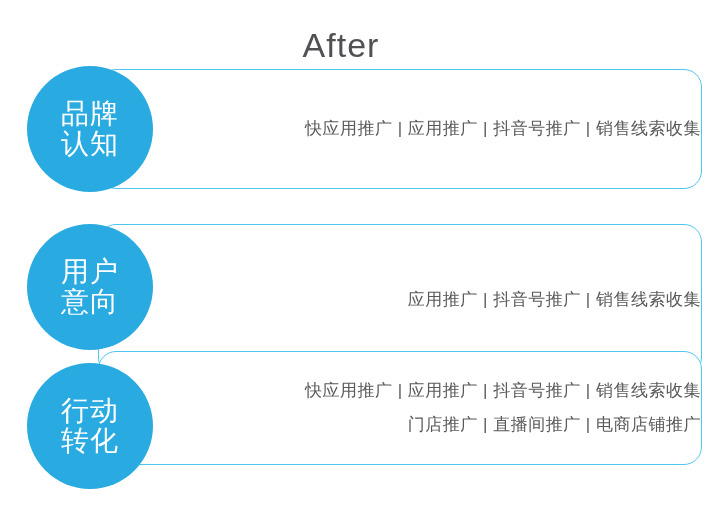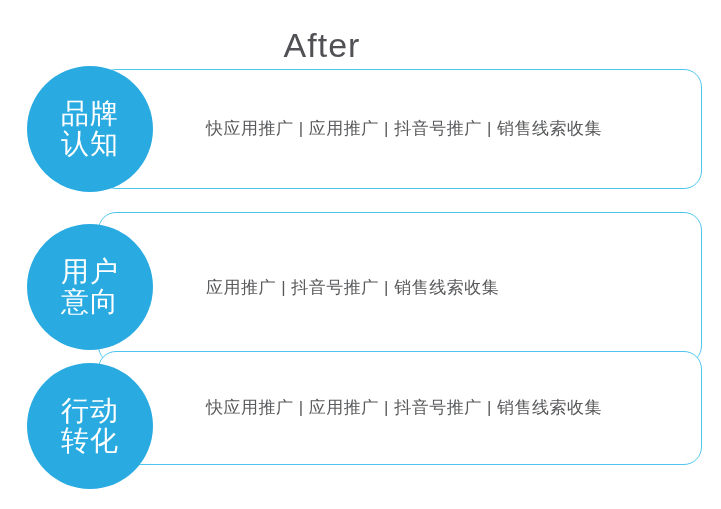--- a/index.html
+++ b/index.html
@@ -18,20 +18,21 @@
     position: absolute;
     top: 26px;
     left: 0;
     width: 644px;
     margin: 0;
     text-align: center;
     font-size: 34px;
     font-weight: 400;
     letter-spacing: 1px;
     color: var(--title-text, #515155);
+    padding-left: 19px;
   }
   .channels-box {
     position: absolute;
     left: 98px;
     width: 604px;
     box-sizing: border-box;
     background: var(--box-bg, #ffffff);
     border: 1.5px solid var(--box-border, #4ec6ee);
     border-radius: 18px;
     display: flex;
@@ -40,41 +41,42 @@
     padding-left: 107px;
     z-index: 1;
   }
   .channels-box .channel-line {
     margin: 0;
     font-size: 17px;
     line-height: 34px;
     letter-spacing: 0.5px;
     color: var(--channel-text, #58595b);
     white-space: nowrap;
+    text-align: right;
   }
   .stage-circle {
     position: absolute;
     left: 27px;
     width: 126px;
     height: 126px;
     border-radius: 50%;
     background: var(--circle-fill, #29abe2);
     color: var(--stage-text, #ffffff);
     display: flex;
     flex-direction: column;
     align-items: center;
     justify-content: center;
     font-size: 28px;
     line-height: 30px;
     letter-spacing: 1px;
     z-index: 2;
   }
   
   .box-1 { top: 69px;  height: 120px; }
-  .box-2 { top: 212px; height: 152px; }
+  .box-2 { top: 224px; height: 152px; }
   .box-3 { top: 351px; height: 114px; }
   .circle-1 { top: 66px; }
   .circle-2 { top: 224px; }
   .circle-3 { top: 363px; }
 </style>
 </head>
 <body>
 
 <h1 class="title">After</h1>
 
@@ -89,17 +91,18 @@
 <div class="channels-box box-2">
   <p class="channel-line">应用推广 | 抖音号推广 | 销售线索收集</p>
 </div>
 <div class="stage-circle circle-2">
   <span>用户</span>
   <span>意向</span>
 </div>
 
 <div class="channels-box box-3">
   <p class="channel-line">快应用推广 | 应用推广 | 抖音号推广 | 销售线索收集</p>
+  <p class="channel-line">门店推广 | 直播间推广 | 电商店铺推广</p>
 </div>
 <div class="stage-circle circle-3">
   <span>行动</span>
   <span>转化</span>
 </div>
 
 </body></html>

